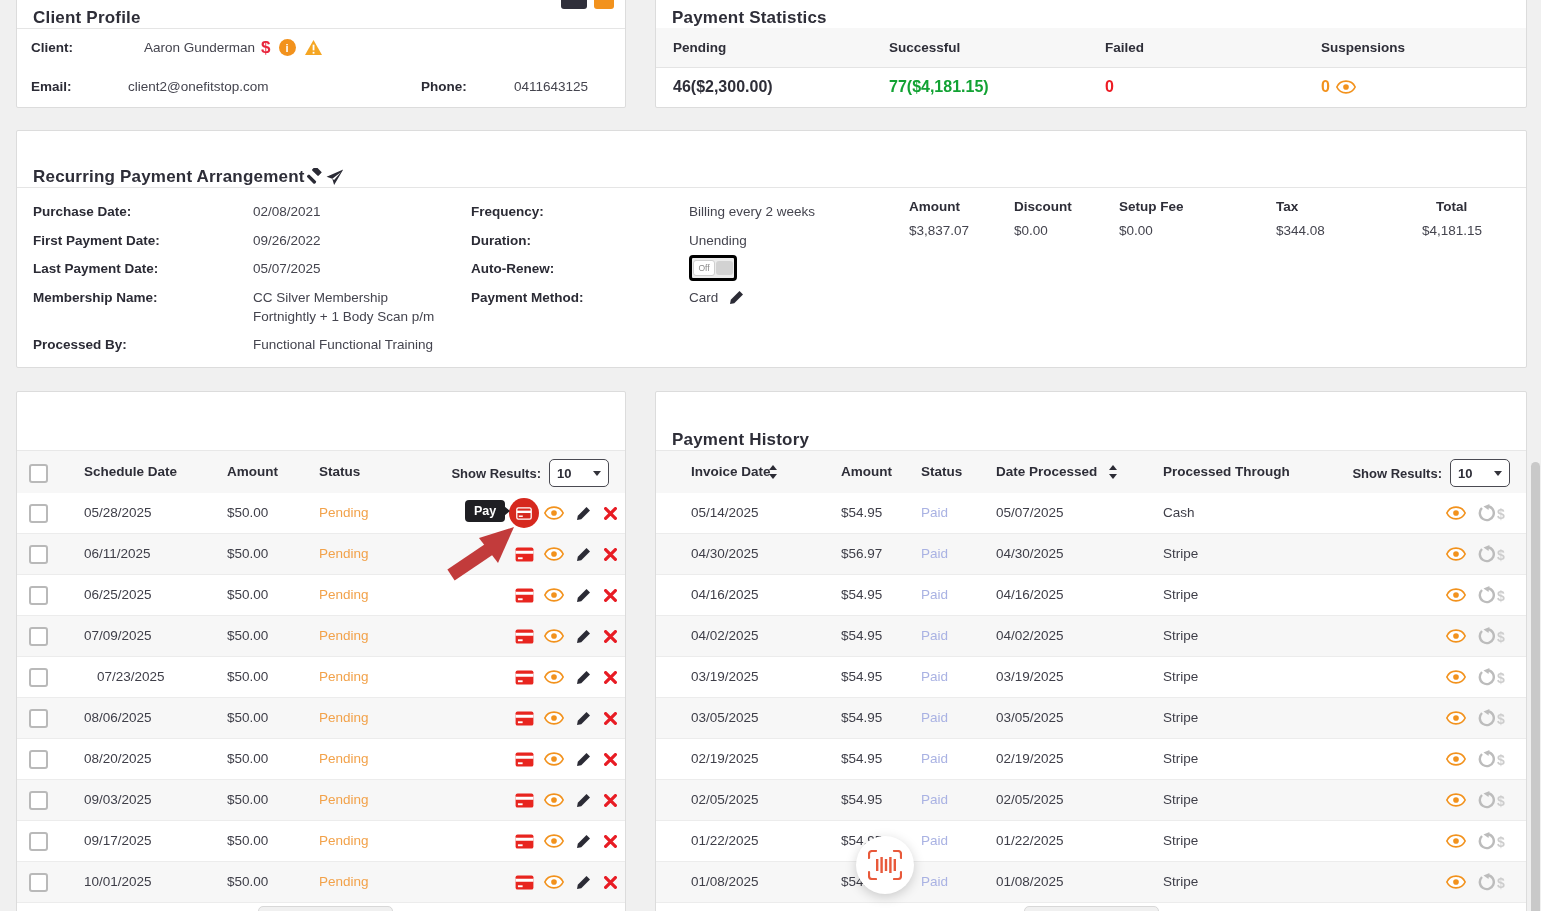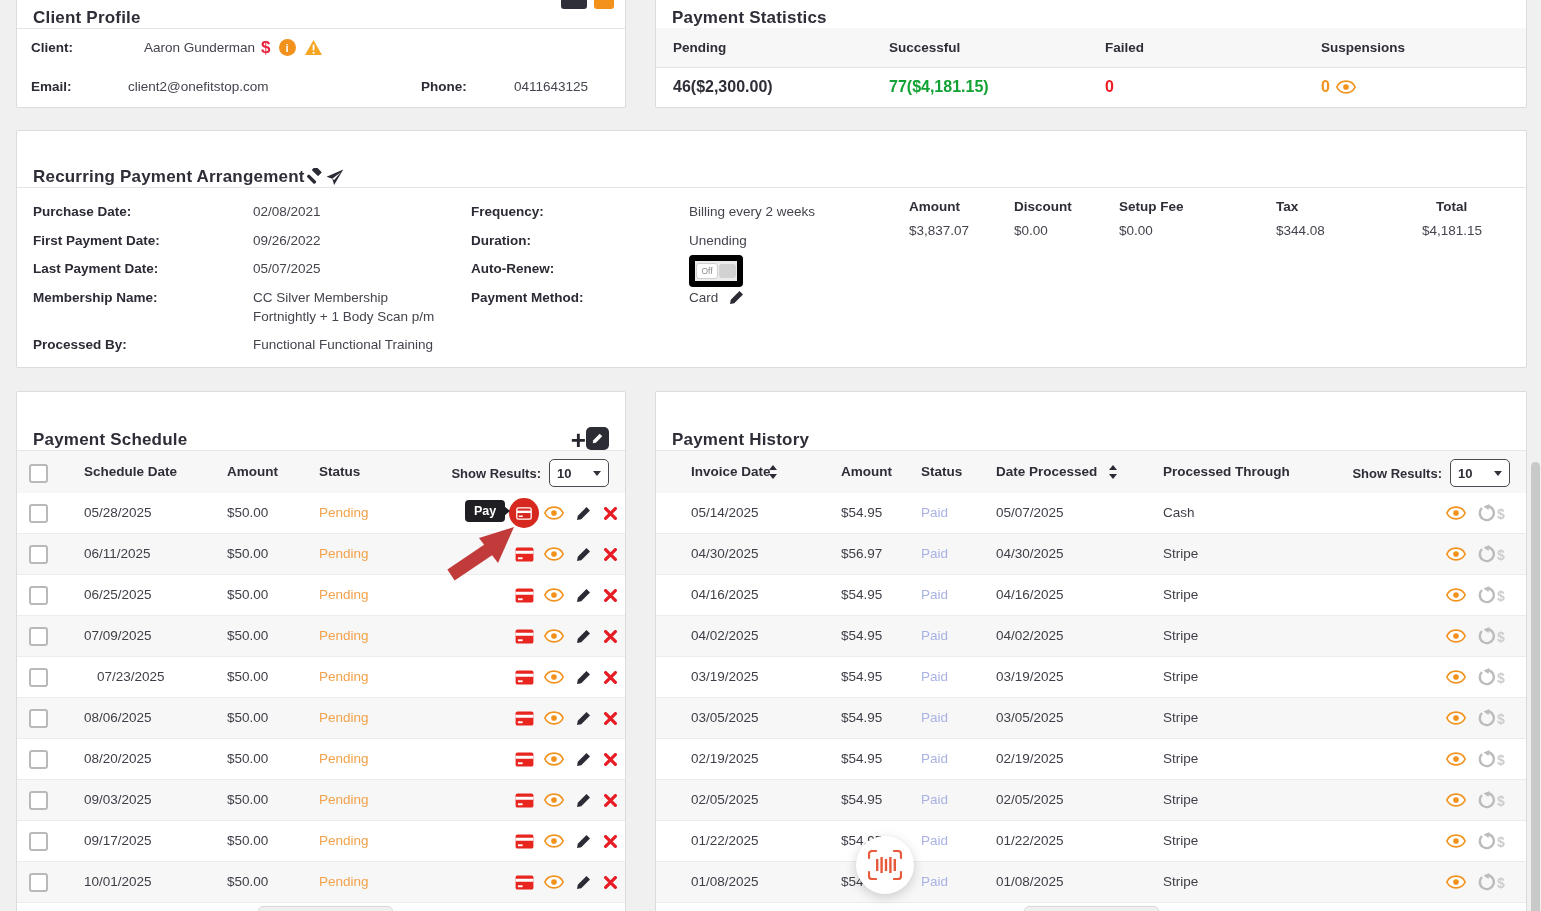--- a/index.html
+++ b/index.html
@@ -36,21 +36,21 @@
   .st-col-h{position:absolute;top:0;line-height:39px;font-weight:700;font-size:13.5px;}
   .st-col-v{position:absolute;top:96px;line-height:40px;font-weight:700;font-size:16px;display:flex;align-items:center;gap:6px;}
   .v-dark{color:#2e2e38;} .v-green{color:#12a233;} .v-red{color:#ed1c24;} .v-orange{color:#f2921d;}
 
   
   .cur-status{position:absolute;right:16px;top:0;height:56px;display:flex;align-items:center;gap:7px;font-size:13.5px;}
   .active-link{color:#6f9fdc;font-weight:700;cursor:pointer;}
   .amt-col{position:absolute;top:68px;width:110px;}
   .amt-h{font-weight:700;font-size:13.5px;}
   .amt-v{margin-top:9px;font-size:13.5px;color:#44444e;}
-  .toggle{position:absolute;left:672px;top:124px;width:40px;height:18px;background:#ececec;border:6px solid #000000;
+  .toggle{position:absolute;left:672px;top:124px;width:40px;height:18px;background:#ececec;border:3px solid #000000;
           border-radius:4px;display:flex;align-items:center;padding:1px;cursor:pointer;}
   .tg-label{width:20px;height:14px;background:#fff;border:1px solid #cfcfcf;border-radius:3px;font-size:8.5px;
             color:#8a8a8a;display:flex;align-items:center;justify-content:center;}
   .tg-knob{flex:1;height:14px;background:#d2d2d2;border-radius:3px;margin-left:1px;}
 
   
   .thead{position:absolute;left:0;right:0;top:58px;height:43px;background:#f7f7f7;
          border-top:1px solid #e8e8e8;border-bottom:1px solid #e4e4e4;}
   .th{position:absolute;top:0;font-weight:700;font-size:13.5px;line-height:41px;white-space:nowrap;}
   .tbody{position:absolute;left:0;right:0;top:101px;}
@@ -198,29 +198,20 @@
       <div class="amt-h">Tax</div>
       <div class="amt-v">$344.08</div>
     </div>
     <div class="amt-col" style="left:1405px;">
       <div class="amt-h" style="padding-left:14px;">Total</div>
       <div class="amt-v">$4,181.15</div>
     </div>
   </div>
 
   <div class="card" id="cardSchedule">
-    <div class="title-row">
-      <h2 class="sec-title">Payment Schedule</h2>
-      <span class="plus-btn">+</span>
-      <span class="edit-sq">
-        <svg width="11" height="11" viewBox="0 0 16 16">
-            <path d="M11.2 1.1 l3.7 3.7 -9.3 9.3 -4.5 0.8 0.8-4.5 Z" fill="#fff"></path>
-          </svg>
-      </span>
-    </div>
 
     <div class="thead">
       <span class="cb" style="left:12px;top:13px;"></span>
       <span class="th" style="left:67px;">Schedule Date</span>
       <span class="th" style="left:210px;">Amount</span>
       <span class="th" style="left:302px;">Status</span>
       <div class="sr">
         <span class="sr-label">Show Results:</span>
         <span class="sel">
           <span>10</span>

